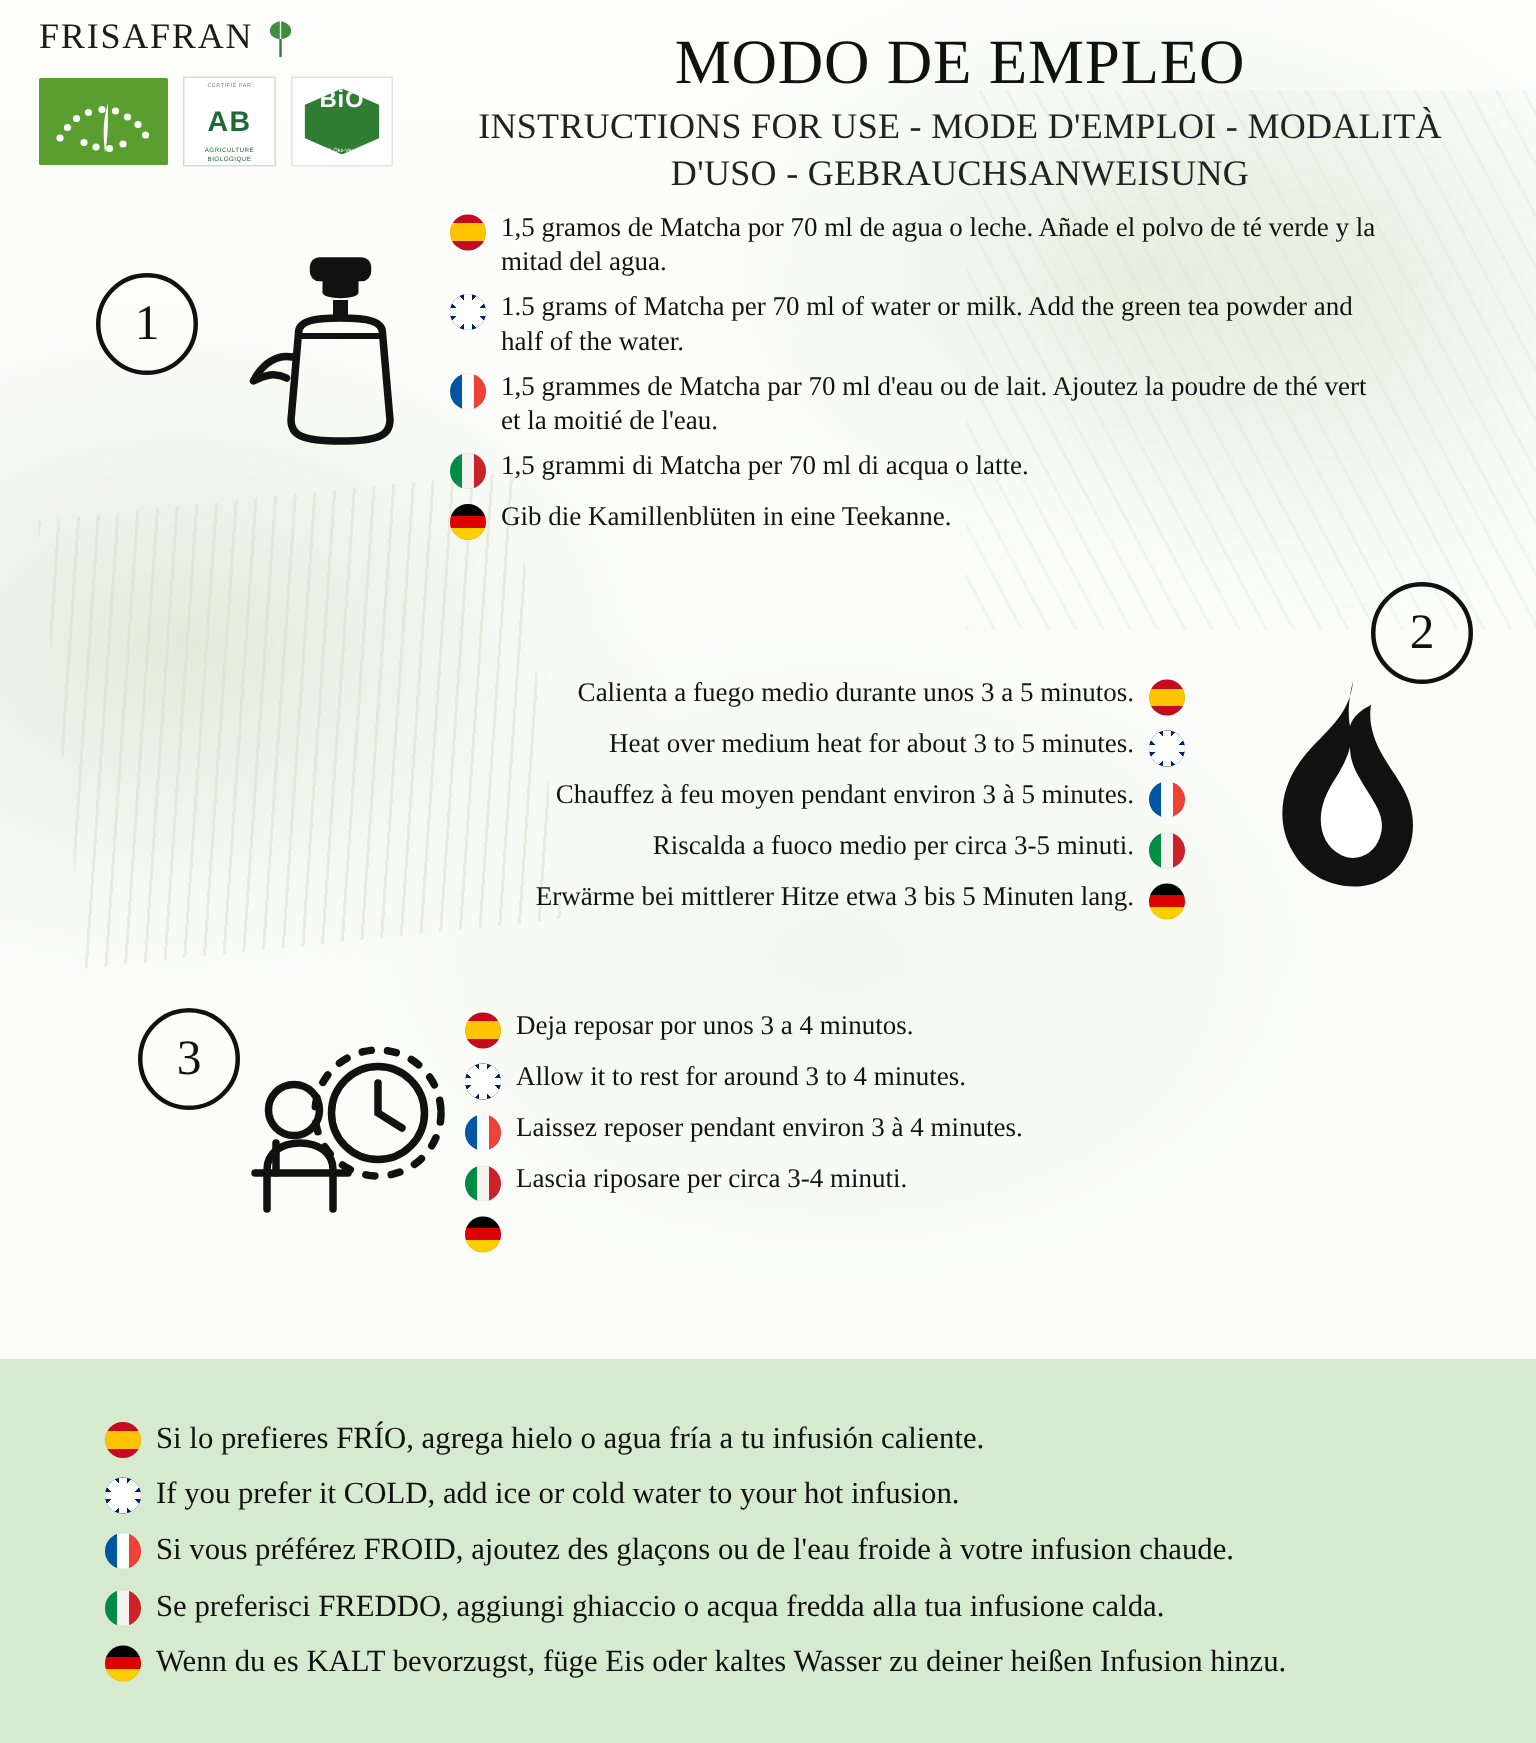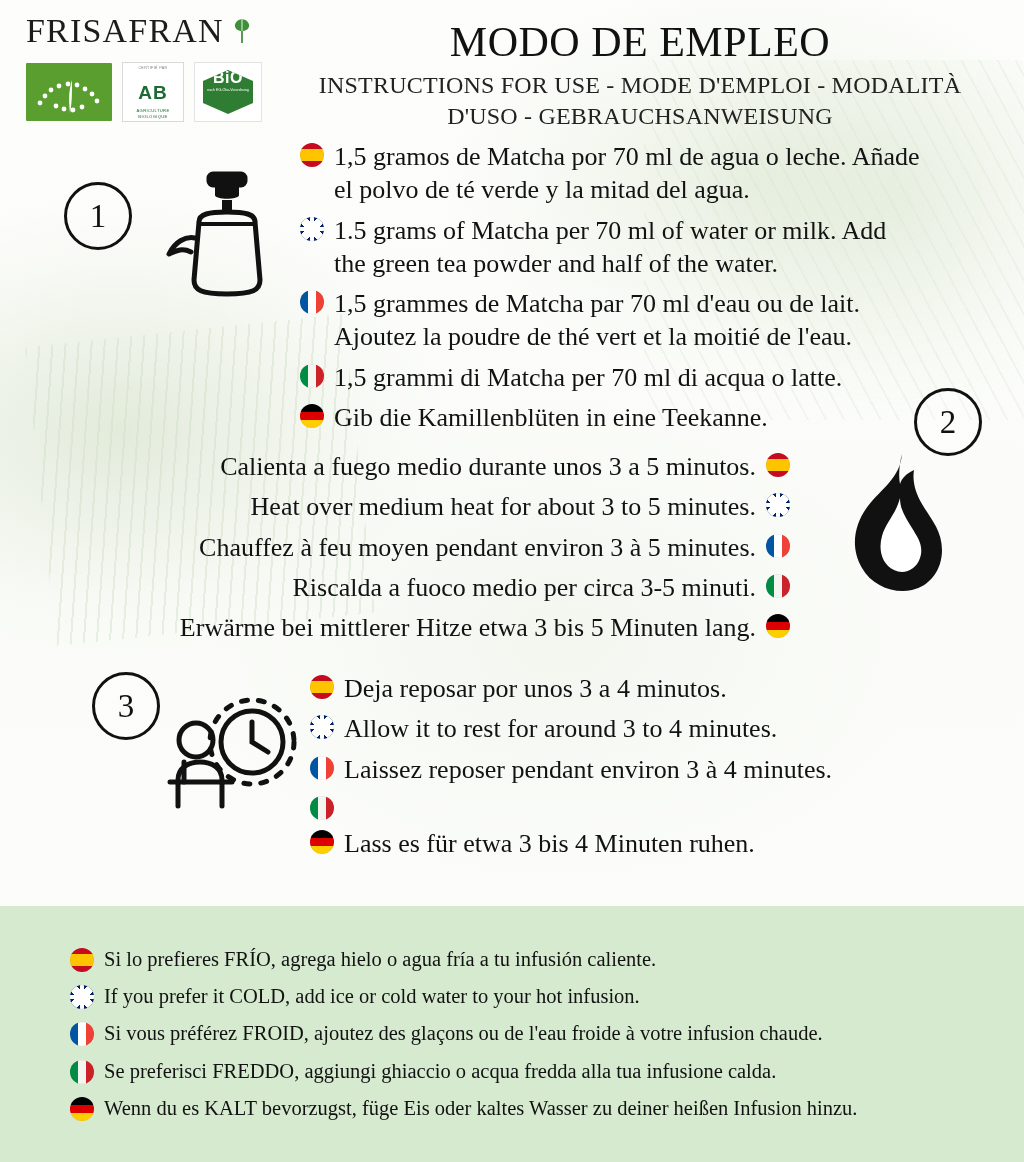--- a/index.html
+++ b/index.html
@@ -54,21 +54,21 @@
   
   .brand {
     position: absolute;
     left: 26px;
     top: 12px;
     width: 250px;
     z-index: 5;
   }
   .brand-name {
     font-family: "Liberation Serif", serif;
-    font-size: 34px;
+    font-size: 24px;
     letter-spacing: 1.2px;
     color: #1c1c1c;
     font-weight: 400;
     display: inline-block;
     vertical-align: middle;
   }
   .brand-leaf {
     display: inline-block;
     vertical-align: middle;
     margin-left: 3px;
@@ -128,21 +128,21 @@
     font-family: "Liberation Sans", sans-serif;
   }
   .bio-hex {
     width: 50px; height: 44px;
     background: #2f7d32;
     position: relative;
     clip-path: polygon(50% 0%, 100% 25%, 100% 75%, 50% 100%, 0% 75%, 0% 25%);
     display: flex;
     flex-direction: column;
     align-items: center;
-    justify-content: flex-start;
+    justify-content: space-between;
     color: #fff;
   }
   .bio-hex .bio-word {
     font-size: 16px;
     font-weight: 700;
     letter-spacing: .5px;
     line-height: 1;
   }
   .bio-hex .bio-sub {
     font-size: 3.6px;
@@ -182,21 +182,21 @@
     display: flex;
     align-items: flex-start;
     gap: 10px;
     margin-bottom: 7px;
   }
   .line.rtl {
     flex-direction: row-reverse;
   }
   .line-text {
     font-family: "Liberation Serif", serif;
-    font-size: 26px;
+    font-size: 18px;
     line-height: 1.28;
     color: #121212;
   }
 
   
   .flag {
     width: 24px; height: 24px;
     border-radius: 50%;
     flex: 0 0 24px;
     overflow: hidden;
@@ -438,24 +438,24 @@
       <div class="line">
         <span class="flag gb"></span>
         <span class="line-text">Allow it to rest for around 3 to 4 minutes.</span>
       </div>
       <div class="line">
         <span class="flag fr"></span>
         <span class="line-text">Laissez reposer pendant environ 3 à 4 minutes.</span>
       </div>
       <div class="line">
         <span class="flag it"></span>
+        <span class="line-text">Lascia riposare per circa 3-4 minuti.</span>
       </div>
       <div class="line">
         <span class="flag de"></span>
-        <span class="line-text">Lass es für etwa 3 bis 4 Minuten ruhen.</span>
       </div>
     </div>
   </div>
 
   <div id="cold">
     <div class="line">
       <span class="flag es"></span>
       <span class="line-text">Si lo prefieres FRÍO, agrega hielo o agua fría a tu infusión caliente.</span>
     </div>
     <div class="line">

